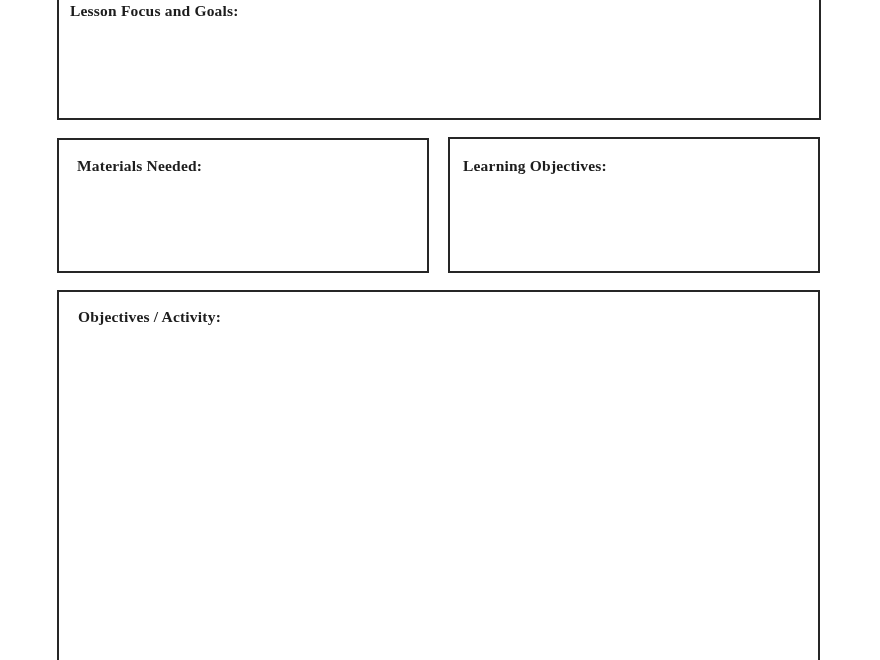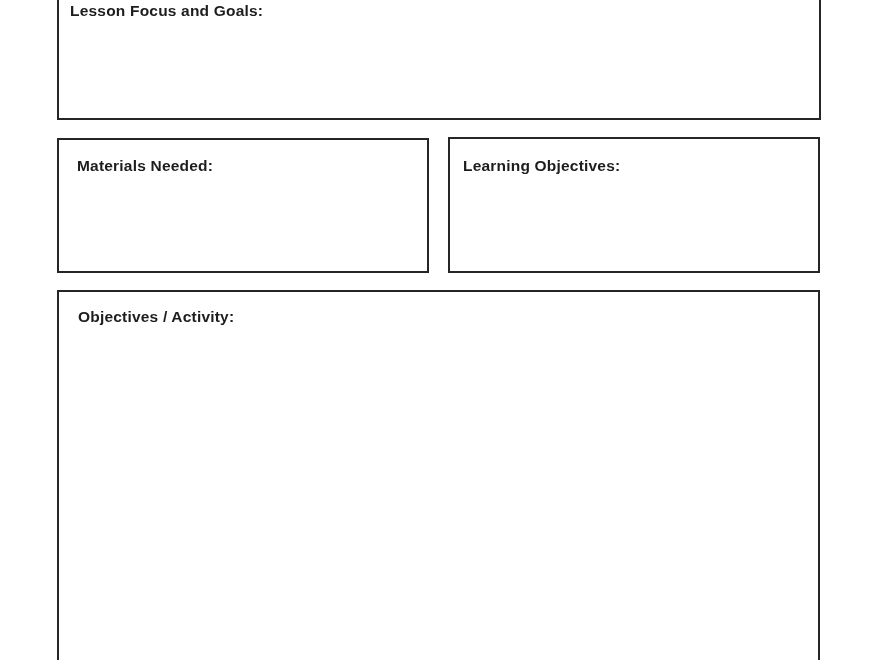--- a/index.html
+++ b/index.html
@@ -3,21 +3,21 @@
 <meta charset="utf-8">
 <style>
   * { margin: 0; padding: 0; box-sizing: border-box; }
   html, body { background: #ffffff; }
   .page {
     position: relative;
     width: 880px;
     height: 660px;
     background: #ffffff;
     overflow: hidden;
-    font-family: Liberation Sans, sans-serif;
+    font-family: Liberation Serif, serif;
   }
   .field-box {
     position: absolute;
     background: #ffffff;
     border: 2px solid #262626;
   }
   .field-label {
     display: block;
     font-size: 15.5px;
     font-weight: 700;

